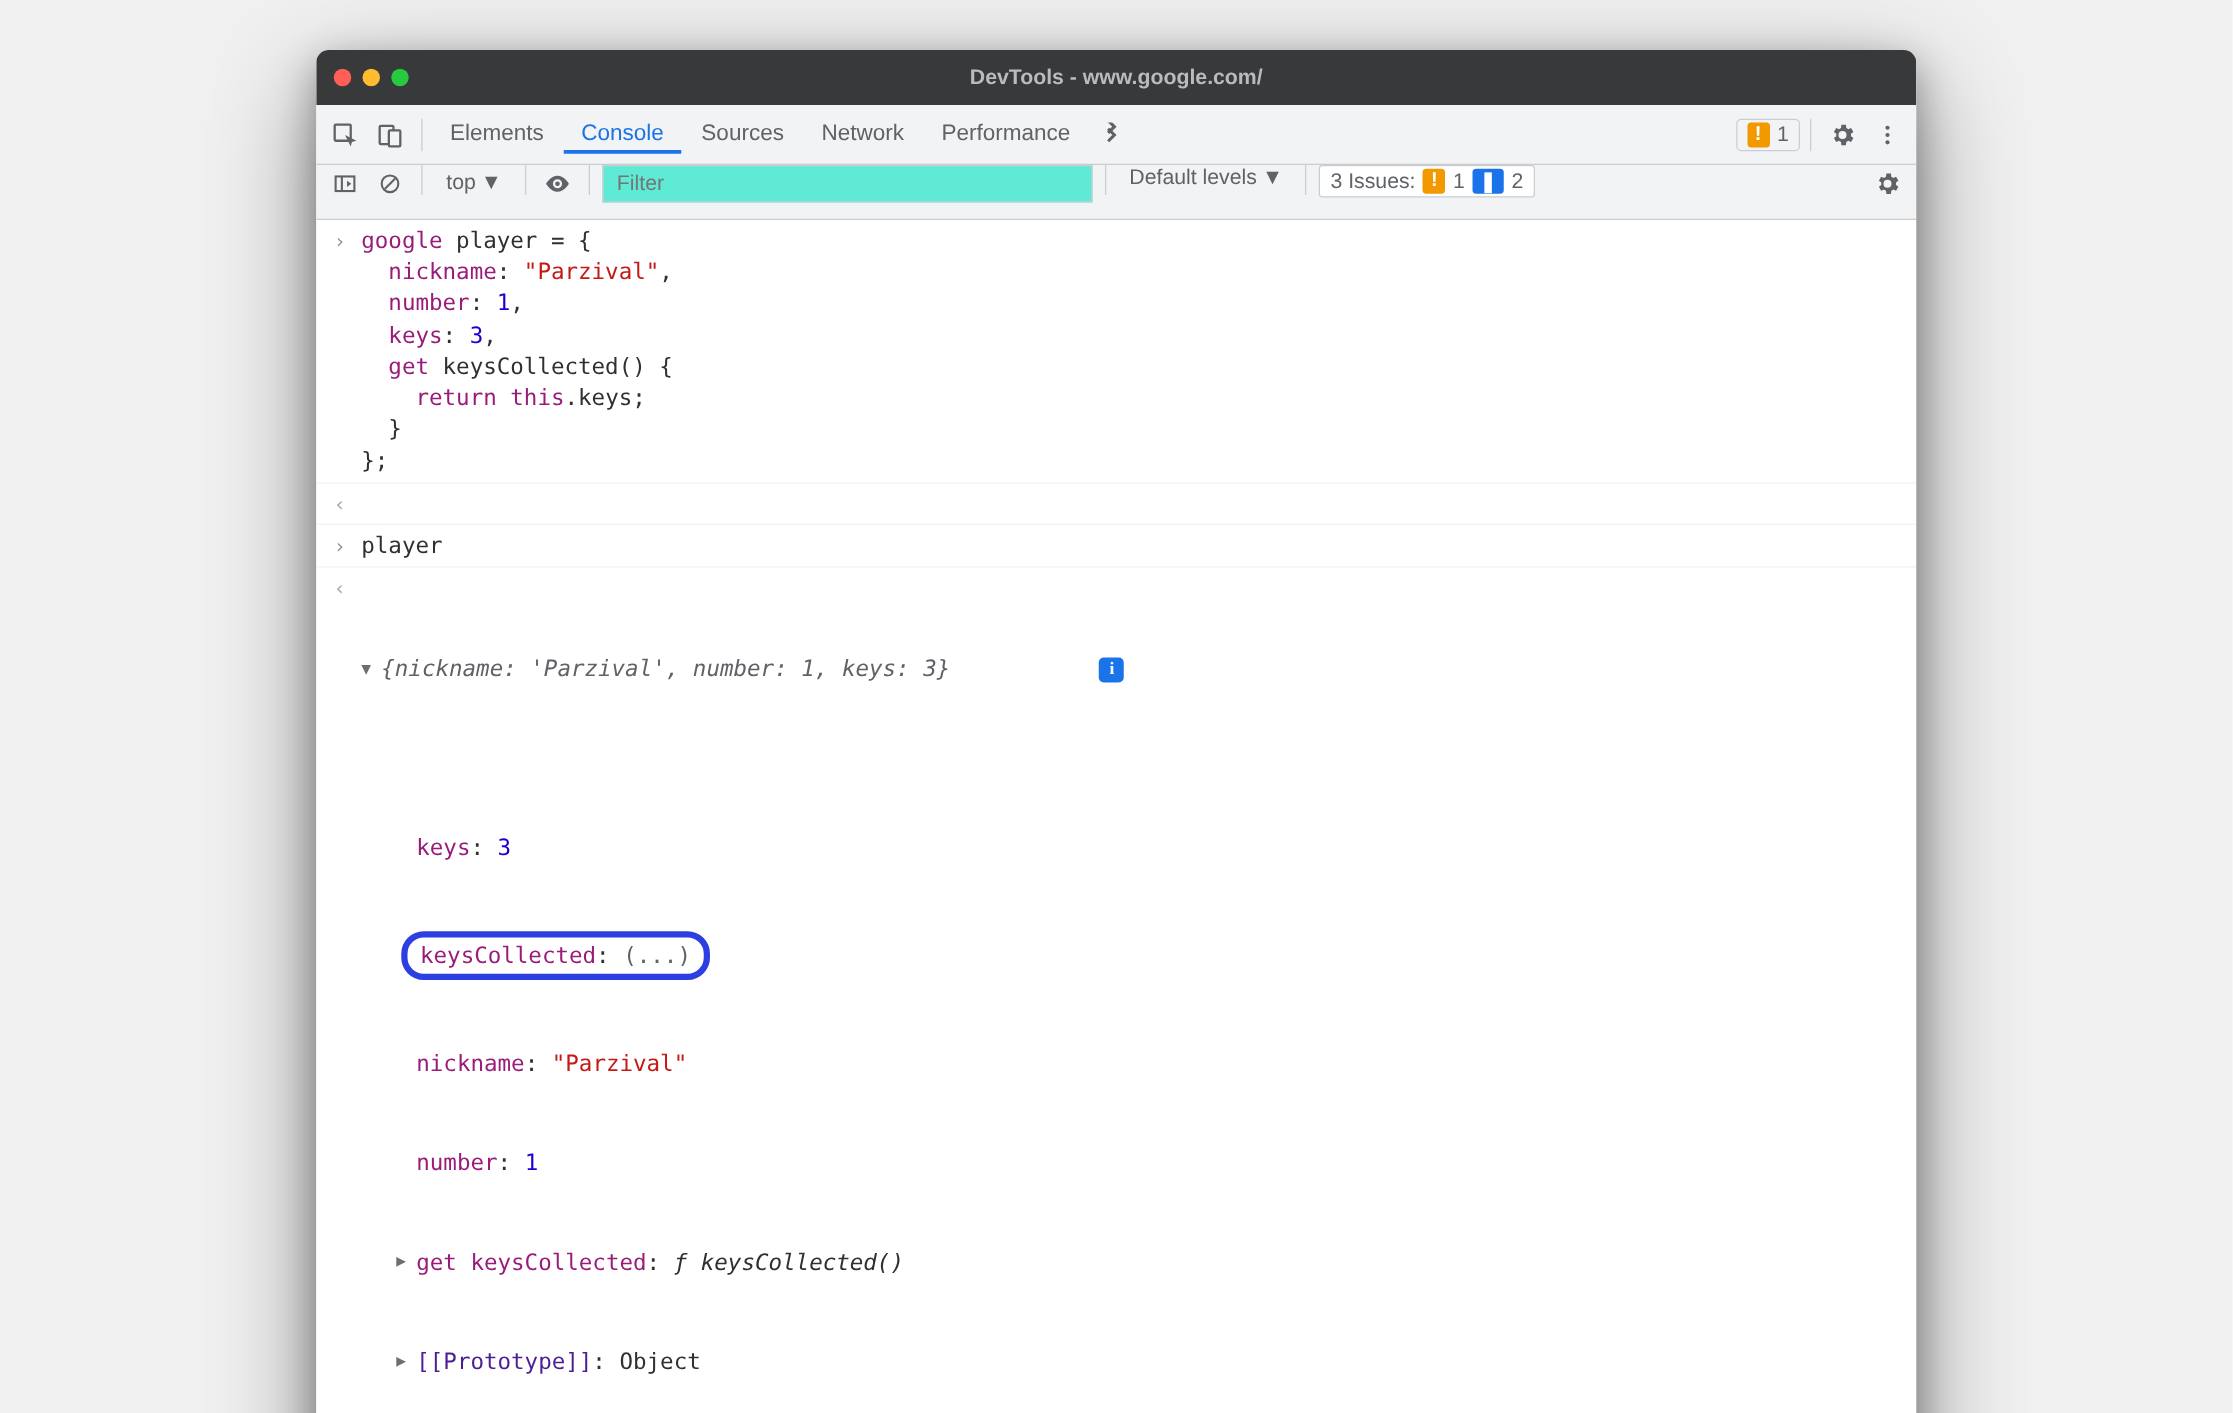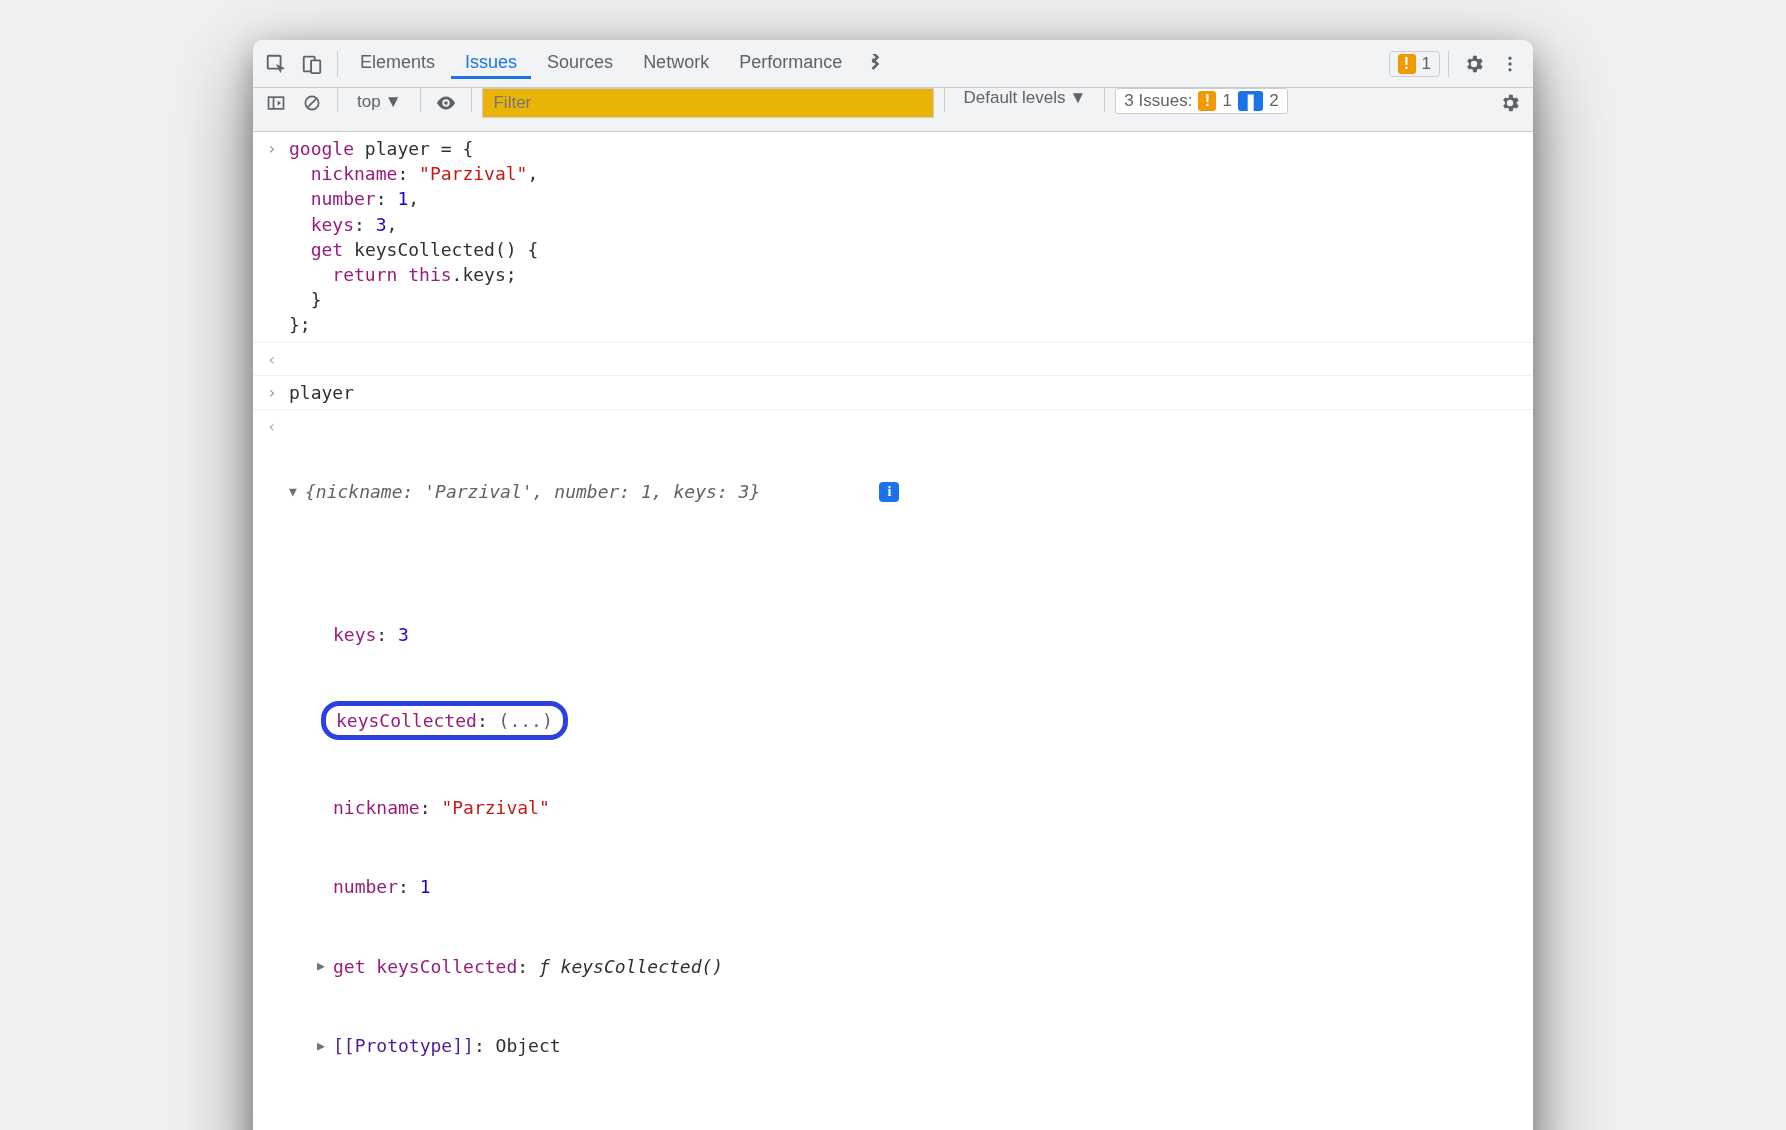--- a/index.html
+++ b/index.html
@@ -116,23 +116,23 @@
   .toolbar2 .sep { width: 1px; height: 24px; background: #cacdd1; margin: 0 4px; }
   .context-select {
     padding: 3px 8px;
     border: 1px solid transparent;
     border-radius: 3px;
     display: flex; align-items: center; gap: 4px;
     cursor: pointer;
   }
   .filter-input {
     border: 1px solid #cacdd1;
-    background: #eab308;
+    background: #5eead4;
     height: 30px;
-    width: 452px;
+    width: 392px;
     padding: 0 10px;
     font-size: 17px;
     color: #5f6367;
   }
   .levels {
     display: flex; align-items: center; gap: 4px;
     cursor: pointer;
     padding: 0 8px;
   }
   .issues-box {
@@ -207,37 +207,45 @@
   }
   .fnf { font-style: italic; color: #303030;}
   .protobox { color: #4c1d95; }
   svg { display: block; }
 </style>
 </head>
 <body>
 
 <div class="window">
 
+  <div class="titlebar">
+    <div class="traffic">
+      <div class="tl red"></div>
+      <div class="tl yellow"></div>
+      <div class="tl green"></div>
+    </div>
+    <div class="titletext">DevTools - www.google.com/</div>
+  </div>
 
   <div class="tabbar">
     <div class="iconbtn">
       <svg width="22" height="22" viewBox="0 0 24 24" fill="none" stroke="#5f6367" stroke-width="2">
           <rect x="3" y="3" width="14" height="14" rx="1"></rect>
           <path d="M12 12 L22 17 L18 18 L17 22 Z" fill="#5f6367" stroke="none"></path>
         </svg>
     </div>
     <div class="iconbtn">
       <svg width="22" height="22" viewBox="0 0 24 24" fill="none" stroke="#5f6367" stroke-width="2">
           <rect x="3" y="4" width="12" height="16" rx="1"></rect>
           <rect x="11" y="8" width="10" height="14" rx="1" fill="#f1f3f4"></rect>
         </svg>
     </div>
     <div class="sep"></div>
     <div class="tab">Elements</div>
-    <div class="tab active">Issues</div>
+    <div class="tab active">Console</div>
     <div class="tab">Sources</div>
     <div class="tab">Network</div>
     <div class="tab">Performance</div>
     <div class="iconbtn">
       <svg width="20" height="20" viewBox="0 0 24 24" fill="none" stroke="#5f6367" stroke-width="3">
           <path d="M6 9 L12 15 L18 9" transform="rotate(-90 12 12)"></path>
           <path d="M6 9 L12 15 L18 9" transform="rotate(-90 12 12) translate(8 0)"></path>
         </svg>
     </div>
     <div class="spacer"></div>

